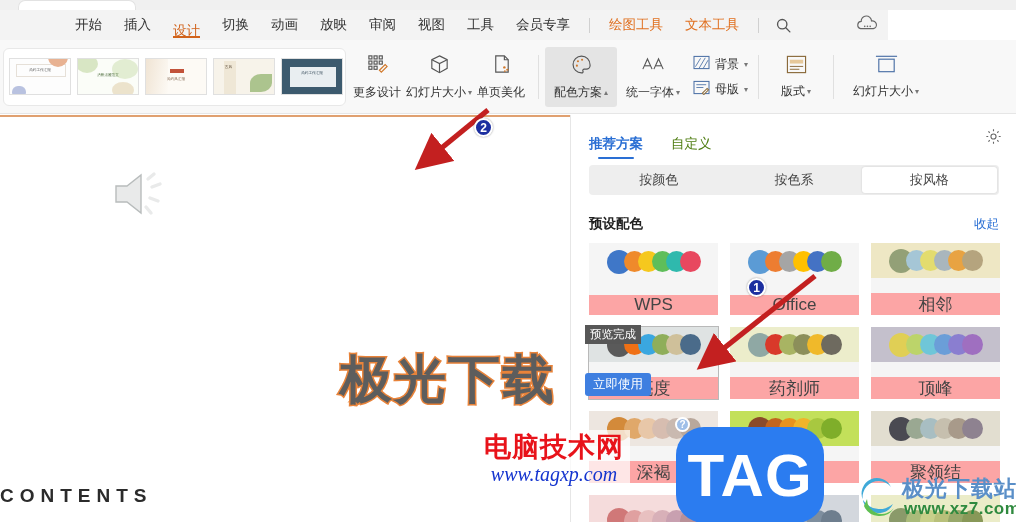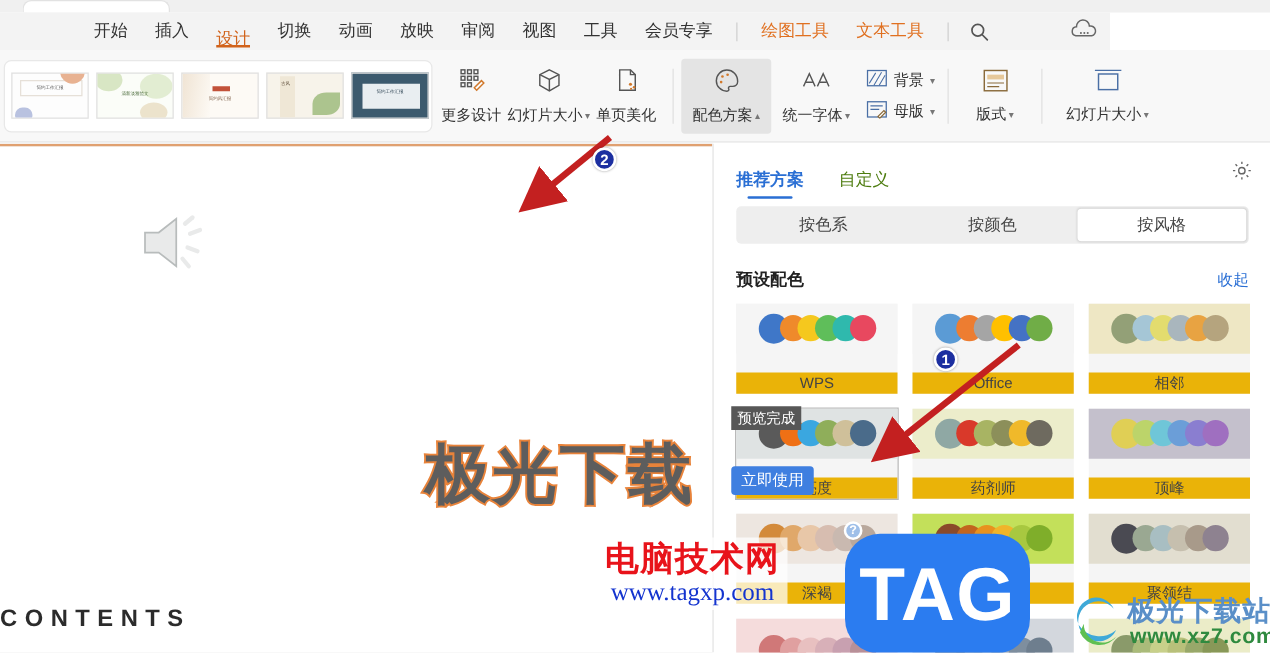--- a/index.html
+++ b/index.html
@@ -166,21 +166,21 @@
   .card.selected { outline: 1px solid #b9b9b9; }
   .swatchbox {
     height: 50px; display: flex; align-items: center; justify-content: center;
     position: relative; overflow: hidden;
   }
   .dots { display: flex; align-items: center; }
   .dot { width: 21px; height: 21px; border-radius: 50%; margin-left: -7px; }
   .dot:first-child { margin-left: 0; width: 24px; height: 24px; }
   .card-lbl {
     height: 22px; display: flex; align-items: center; justify-content: center;
-    font-size: 12px; color: #444; background: #eab308; margin-top: 15px;
+    font-size: 17px; color: #444; background: #fca5a5; margin-top: 15px;
   }
 
   
   .tip {
     position: absolute; top: -2px; left: -4px; background: #575757; color: #fff;
     font-size: 11.5px; padding: 2px 5px; white-space: nowrap; z-index: 6;
   }
   .usebtn {
     position: absolute; bottom: 3px; left: -4px; background: #3f7fe0; color: #fff;
     font-size: 12.5px; padding: 3px 8px; white-space: nowrap;
@@ -208,20 +208,21 @@
     left: 478px; top: 430px; background: rgba(255,255,255,.72);
     padding: 2px 6px; text-align: center;
   }
   .wm1 .l1 {
     font-size: 27px; font-weight: bold; color: #e8131a; letter-spacing: 1px;
     font-family: "Liberation Serif", "DejaVu Serif", serif; line-height: 30px;
   }
   .wm1 .l2 {
     font-size: 20px; color: #1434cf; line-height: 24px;
     font-family: "Liberation Serif", "DejaVu Serif", serif;
+    font-style: italic;
   }
   .wm-tag {
     left: 676px; top: 427px; width: 148px; height: 96px;
     background: #2b7cf0; border-radius: 28px;
     display: flex; align-items: center; justify-content: center;
     color: #ffffff; font-size: 60px; font-weight: bold; letter-spacing: 1px;
     font-family: "Liberation Sans", sans-serif; overflow: hidden;
   }
   .wm-xz { left: 856px; top: 474px; width: 160px; height: 48px; }
   .wm-xz .t1 {
@@ -497,24 +498,24 @@
     </div>
     <div class="gear">
       <svg width="17" height="17" viewBox="0 0 20 20" fill="none" stroke="#666" stroke-width="1.3">
         <circle cx="10" cy="10" r="3"></circle>
         <path d="M10 1.6 v2.2 M10 16.2 v2.2 M1.6 10 h2.2 M16.2 10 h2.2 M4 4 l1.6 1.6 M14.4 14.4 L16 16 M16 4 l-1.6 1.6 M5.6 14.4 L4 16"></path>
       </svg>
     </div>
 
     <div class="segmented">
       <div class="seg">
+          <span>按颜色</span>
+        </div>
+      <div class="seg">
           <span>按色系</span>
-        </div>
-      <div class="seg">
-          <span>按颜色</span>
         </div>
       <div class="seg on">
           <span>按风格</span>
         </div>
     </div>
 
     <div class="sec-head">
       <div class="sec-title">预设配色</div>
       <div class="sec-link">收起</div>
     </div>

